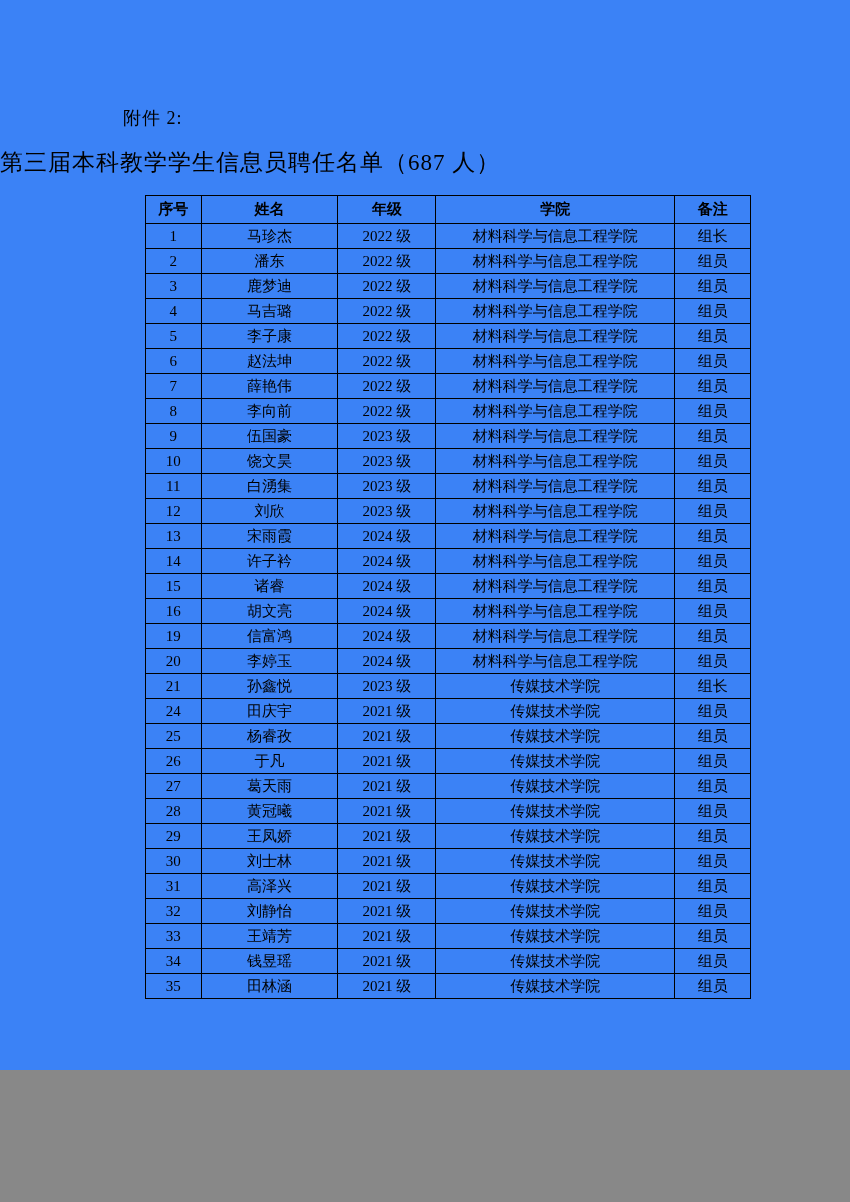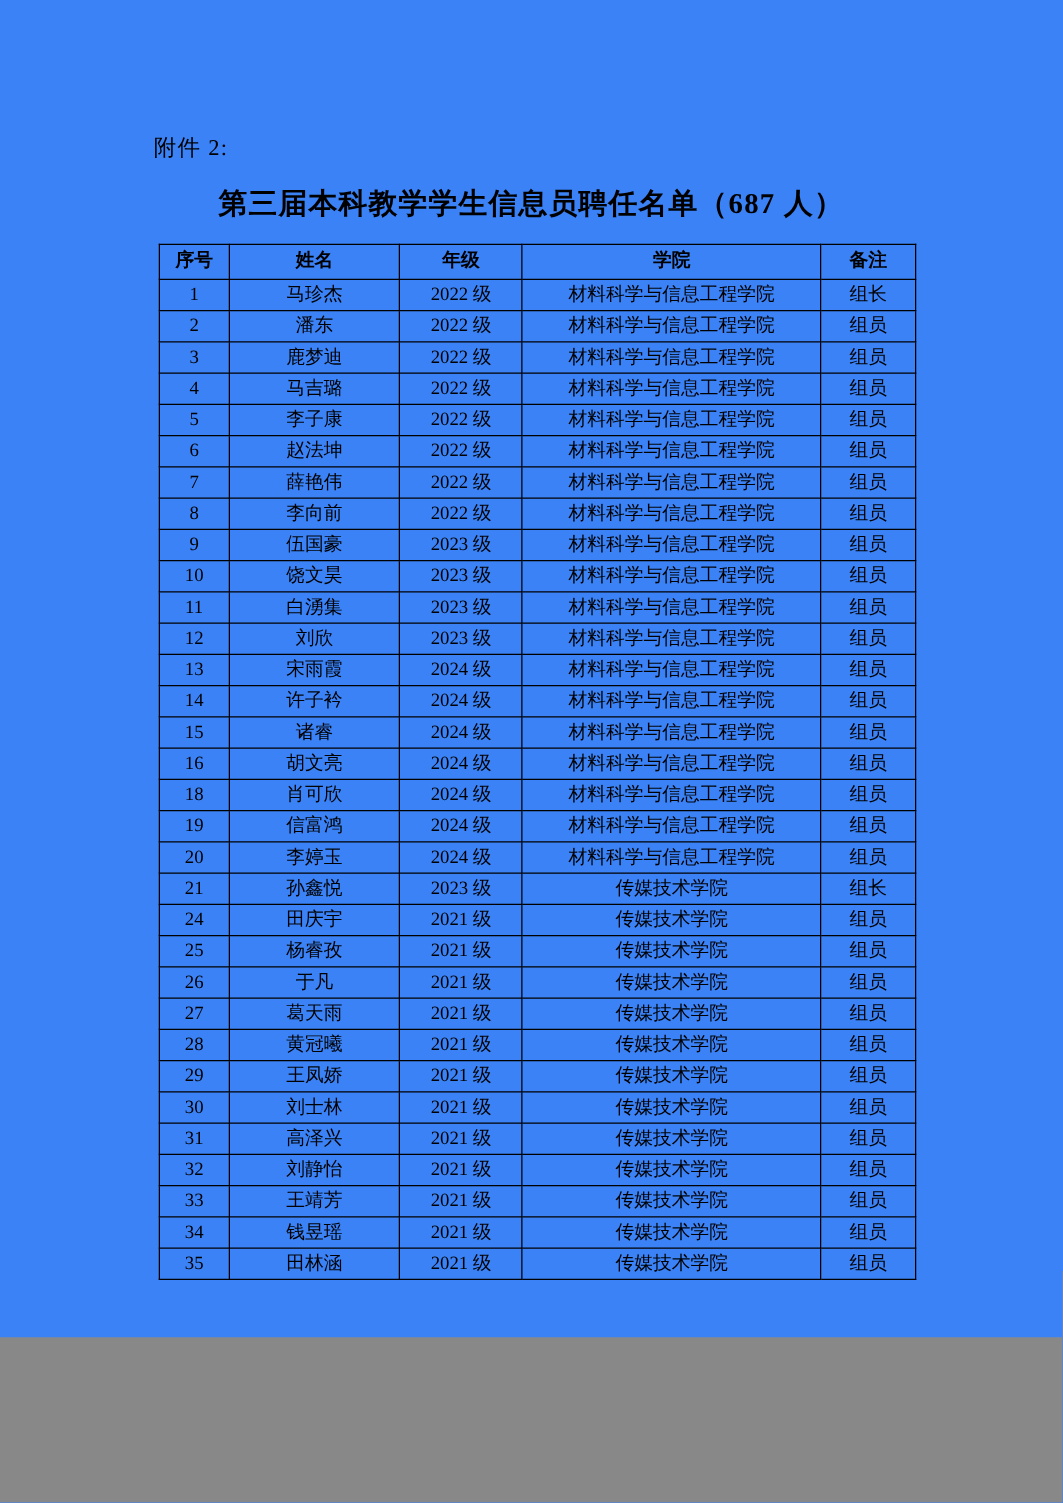--- a/index.html
+++ b/index.html
@@ -19,35 +19,36 @@
     left: 123px;
     top: 106px;
     font-size: 18px;
     letter-spacing: 1px;
   }
   .doc-title {
     position: absolute;
     top: 147px;
     left: 0;
     width: 100%;
-    text-align: center;
+    text-align: left;
     font-size: 23px;
-    font-weight: bold;
+    font-weight: normal;
     letter-spacing: 1px;
   }
   .table-wrap {
     position: absolute;
     top: 195px;
     left: 127px;
     width: 606px;
   }
   table.roster {
     width: 100%;
     border-collapse: collapse;
     table-layout: fixed;
+    margin-left: 18px;
   }
   table.roster th,
   table.roster td {
     border: 1px solid #000000;
     text-align: center;
     vertical-align: middle;
     padding: 0 2px;
     font-size: 15px;
     height: 24px;
     line-height: 24px;
@@ -207,27 +208,20 @@
             <td>组员</td>
           </tr>
           <tr>
             <td>16</td>
             <td>胡文亮</td>
             <td>2024 级</td>
             <td>材料科学与信息工程学院</td>
             <td>组员</td>
           </tr>
           <tr>
-            <td>18</td>
-            <td>肖可欣</td>
-            <td>2024 级</td>
-            <td>材料科学与信息工程学院</td>
-            <td>组员</td>
-          </tr>
-          <tr>
             <td>19</td>
             <td>信富鸿</td>
             <td>2024 级</td>
             <td>材料科学与信息工程学院</td>
             <td>组员</td>
           </tr>
           <tr>
             <td>20</td>
             <td>李婷玉</td>
             <td>2024 级</td>

